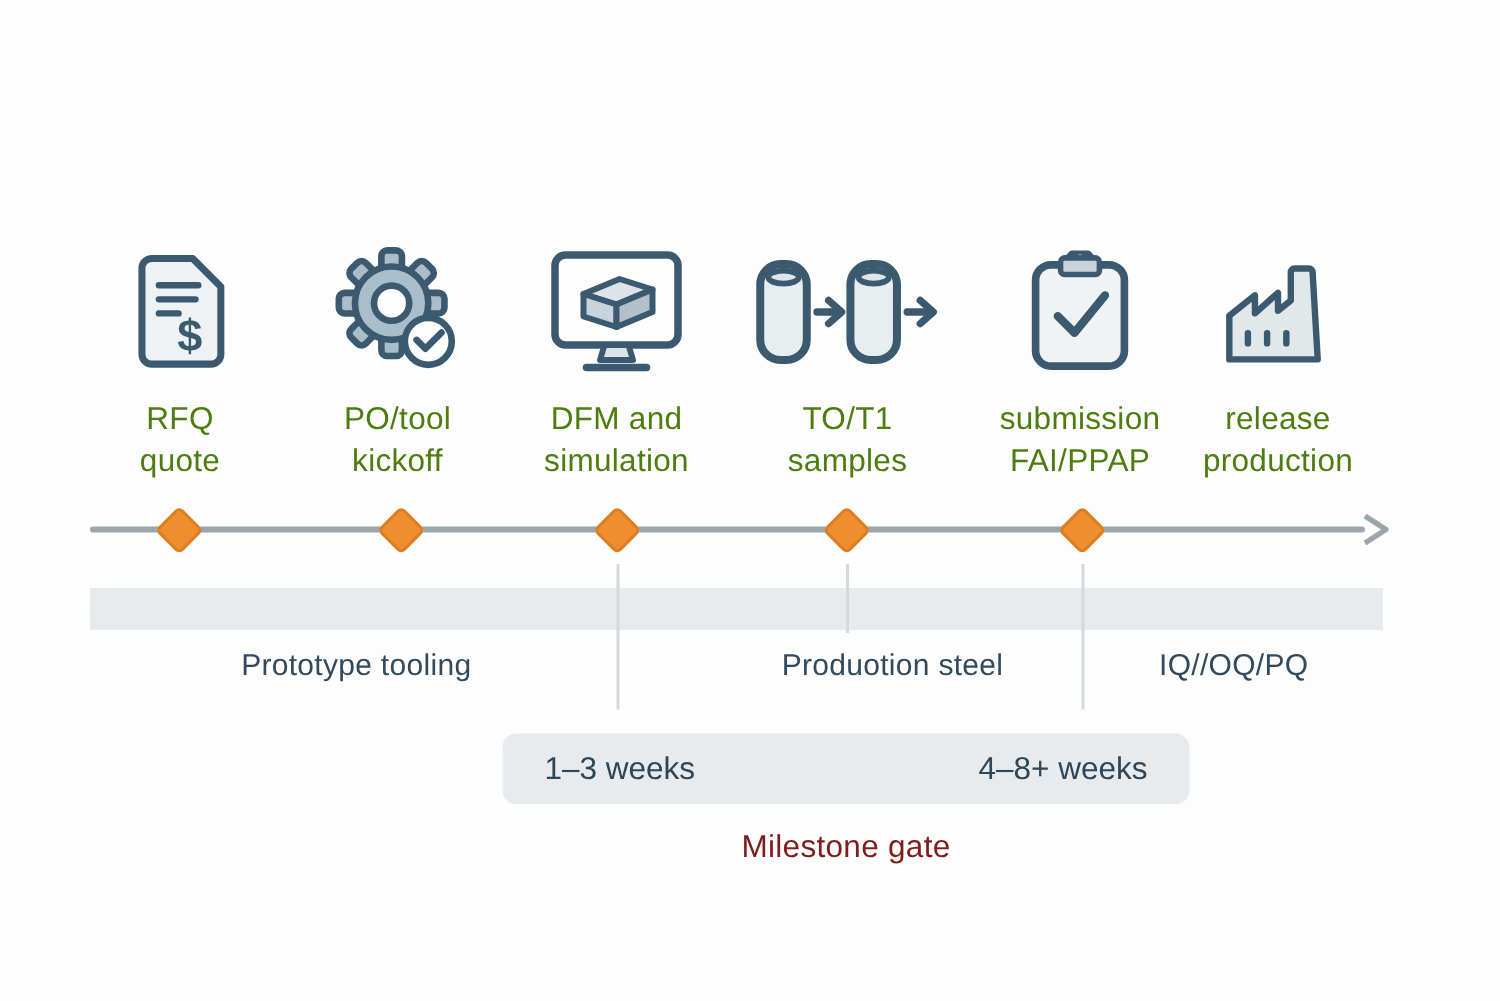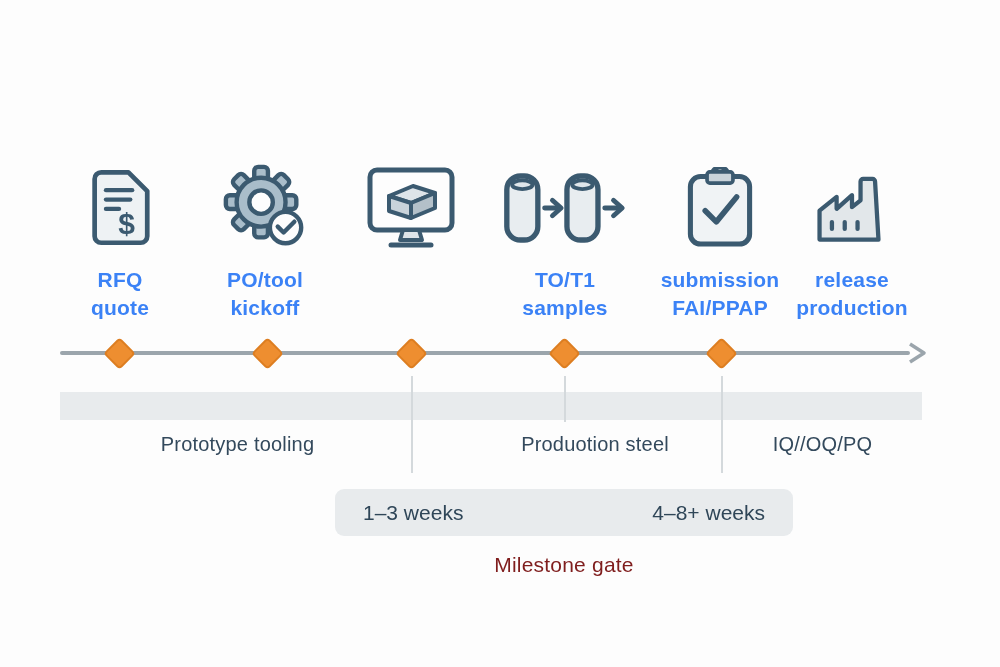--- a/index.html
+++ b/index.html
@@ -13,21 +13,21 @@
   }
   .stage {
     position:absolute; top:160px; width:150px;
     display:flex; flex-direction:column; align-items:center;
   }
   .stage .icon-box {
     height:96px; display:flex; align-items:center; justify-content:center;
   }
   .stage .label {
     margin-top:10px; text-align:center;
-    font-size:21px; font-weight:700; line-height:1.32; color:#3b82f6;
+    font-size:21px; font-weight:400; line-height:1.32; color:#4d7c0f;
     letter-spacing:0.2px;
   }
   .tl-line { position:absolute; left:60px; top:351px; width:850px; height:3.5px;
     background:#9ba5ac; border-radius:2px; }
   .tl-arrowhead { position:absolute; left:903px; top:341px; }
   .diamond {
     position:absolute; top:342px; width:23px; height:23px;
     background:#ee8e30; border:2px solid #dd7e21; border-radius:4px;
     transform:rotate(45deg);
   }
@@ -102,20 +102,24 @@
   <div class="icon-box">
     <svg width="92" height="84" viewBox="0 0 92 84">
       <rect x="5" y="4" width="82" height="60" rx="7" fill="#fdfdfd" stroke="#3b5a70" stroke-width="5"></rect>
       <polygon points="24,30 48,20 70,27 46,37" fill="#dde4e9" stroke="#3b5a70" stroke-width="4" stroke-linejoin="round"></polygon>
       <polygon points="24,30 24,45 46,52 46,37" fill="#c9d3da" stroke="#3b5a70" stroke-width="4" stroke-linejoin="round"></polygon>
       <polygon points="46,37 46,52 70,42 70,27" fill="#b3c0c9" stroke="#3b5a70" stroke-width="4" stroke-linejoin="round"></polygon>
       <path d="M38 64 h16 l3 10 h-22 z" fill="#dde4e9" stroke="#3b5a70" stroke-width="4" stroke-linejoin="round"></path>
       <line x1="26" y1="79" x2="66" y2="79" stroke="#3b5a70" stroke-width="5" stroke-linecap="round"></line>
     </svg>
   </div>
+  <div class="label">
+    <div>DFM and</div>
+    <div>simulation</div>
+  </div>
 </div>
 
 <div class="stage" style="left:490px;">
   <div class="icon-box">
     <svg width="128" height="74" viewBox="0 0 132 76">
       <rect x="6" y="5" width="32" height="66" rx="14" fill="#e8edf0" stroke="#3b5a70" stroke-width="5.5"></rect>
       <ellipse cx="22" cy="14" rx="10.5" ry="4.5" fill="#dfe6ea" stroke="#3b5a70" stroke-width="4"></ellipse>
       <path d="M45 38 H58" stroke="#3b5a70" stroke-width="5" stroke-linecap="round"></path>
       <path d="M53 30 l9 8 -9 8" fill="none" stroke="#3b5a70" stroke-width="5" stroke-linecap="round" stroke-linejoin="round"></path>
       <rect x="68" y="5" width="32" height="66" rx="14" fill="#e8edf0" stroke="#3b5a70" stroke-width="5.5"></rect>

